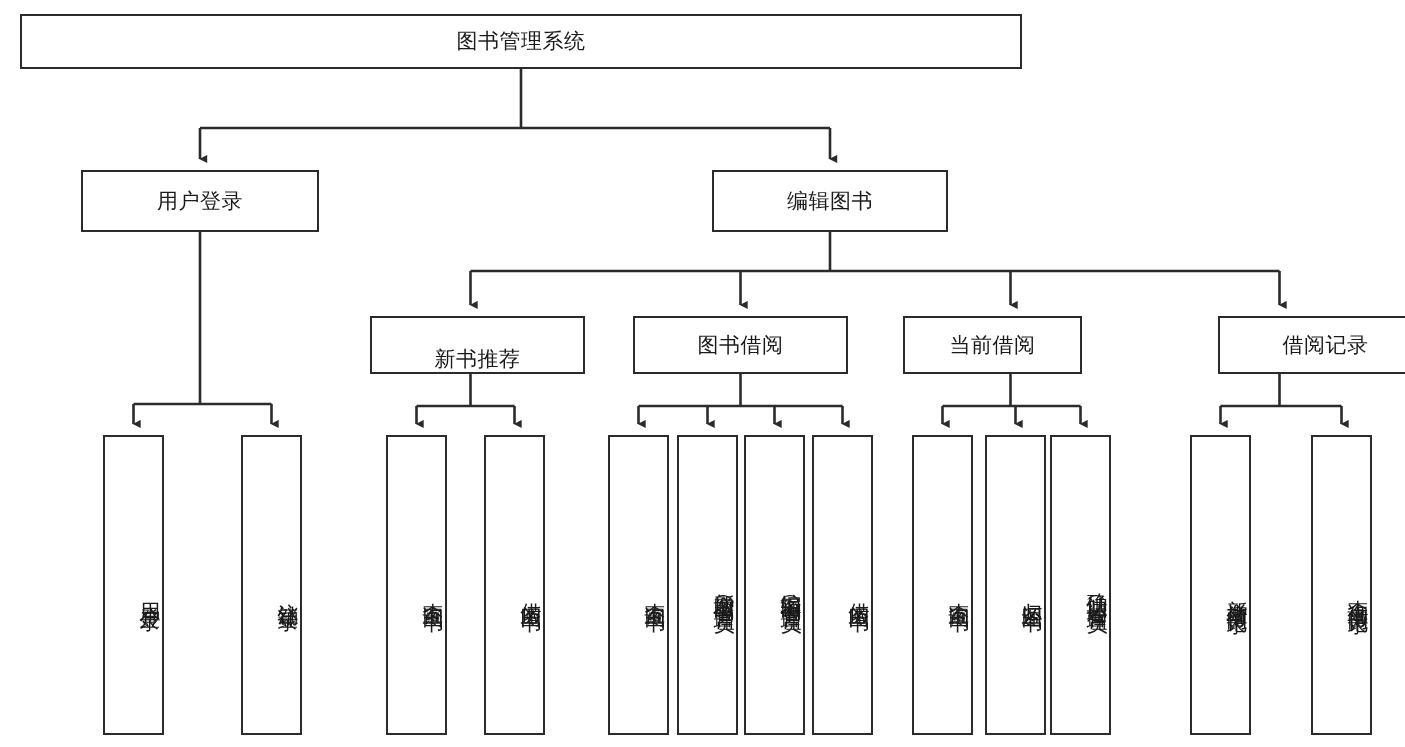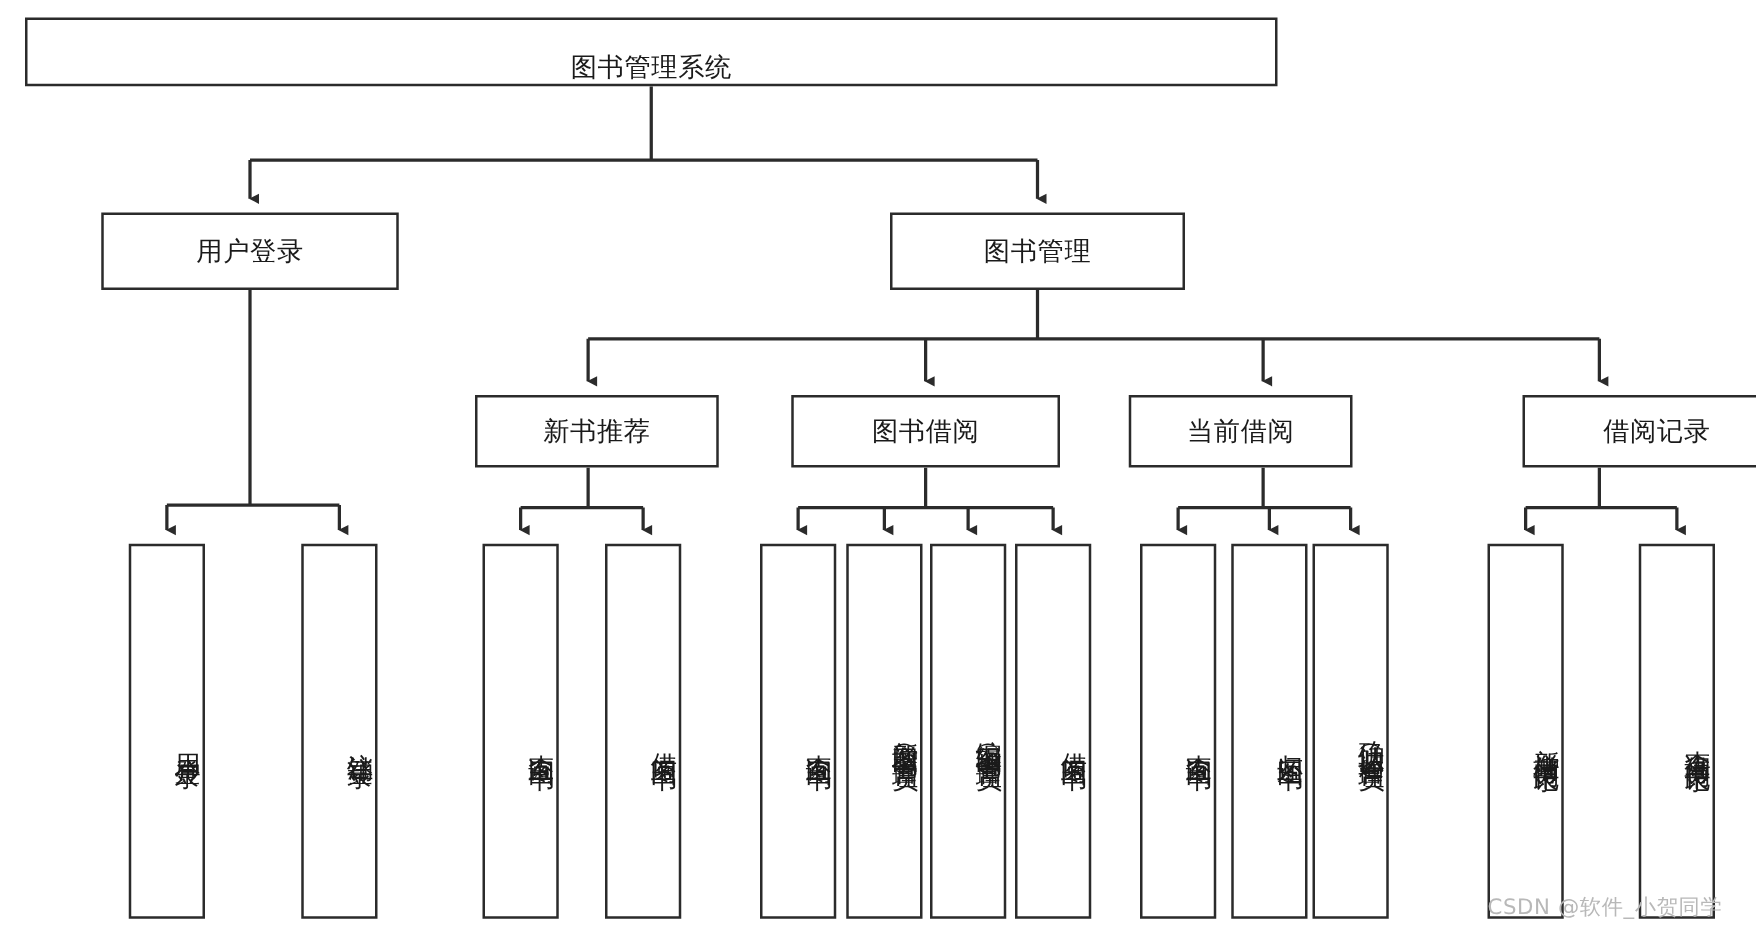--- a/index.html
+++ b/index.html
@@ -103,30 +103,30 @@
         <path d="M 1015.5 406 L 1015.5 424" marker-end="url(#arrowhead)"></path>
         <path d="M 1080.5 406 L 1080.5 424" marker-end="url(#arrowhead)"></path>
         <path d="M 1279.5 374 L 1279.5 406"></path>
         <path d="M 1220.5 406 L 1341.5 406"></path>
         <path d="M 1220.5 406 L 1220.5 424" marker-end="url(#arrowhead)"></path>
         <path d="M 1341.5 406 L 1341.5 424" marker-end="url(#arrowhead)"></path>
       </g>
   </svg>
 
   <div id="nodes">
-      <div class="node horiz" style="left: 20px; top: 14px; width: 1002px; height: 55px; align-items: flex-end;">
+      <div class="node horiz" style="left: 20px; top: 14px; width: 1002px; height: 55px;">
         <span>图书管理系统</span>
       </div>
       <div class="node horiz" style="left: 81px; top: 170px; width: 238px; height: 62px;">
         <span>用户登录</span>
       </div>
       <div class="node horiz" style="left: 712px; top: 170px; width: 236px; height: 62px;">
-        <span>图书管理</span>
+        <span>编辑图书</span>
       </div>
-      <div class="node horiz" style="left: 380px; top: 316px; width: 195px; height: 58px;">
+      <div class="node horiz" style="left: 370px; top: 316px; width: 215px; height: 58px; align-items: flex-end;">
         <span>新书推荐</span>
       </div>
       <div class="node horiz" style="left: 633px; top: 316px; width: 215px; height: 58px;">
         <span>图书借阅</span>
       </div>
       <div class="node horiz" style="left: 903px; top: 316px; width: 179px; height: 58px;">
         <span>当前借阅</span>
       </div>
       <div class="node horiz" style="left: 1172px; top: 316px; width: 215px; height: 58px; margin-left: 46px;">
         <span>借阅记录</span>
@@ -165,15 +165,14 @@
         <span>确认归还（管理员）</span>
       </div>
       <div class="node vert" style="left: 1190px; top: 435px; width: 61px; height: 300px;">
         <span>新增借阅记录</span>
       </div>
       <div class="node vert" style="left: 1311px; top: 435px; width: 61px; height: 300px;">
         <span>查询借阅记录</span>
       </div>
     </div>
 
-  <div class="watermark" style="left: 1190px; top: 714px;">CSDN @软件_小贺同学</div>
 
 </div>
 
 </body></html>

